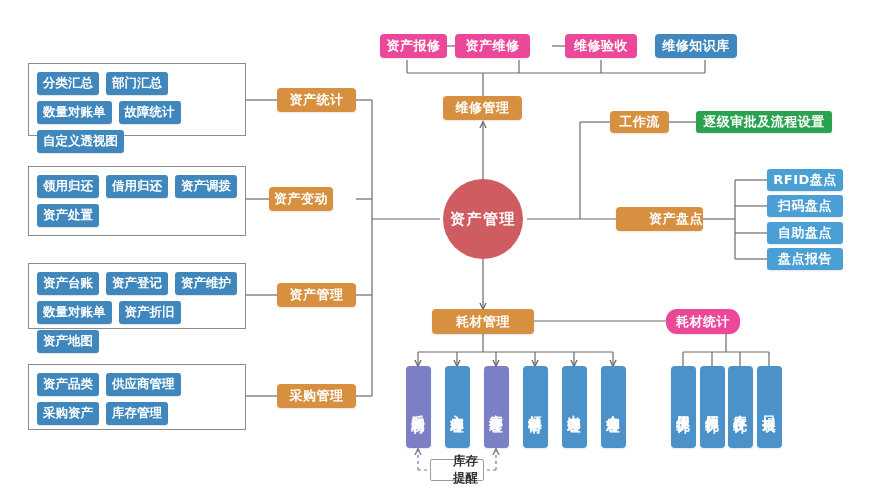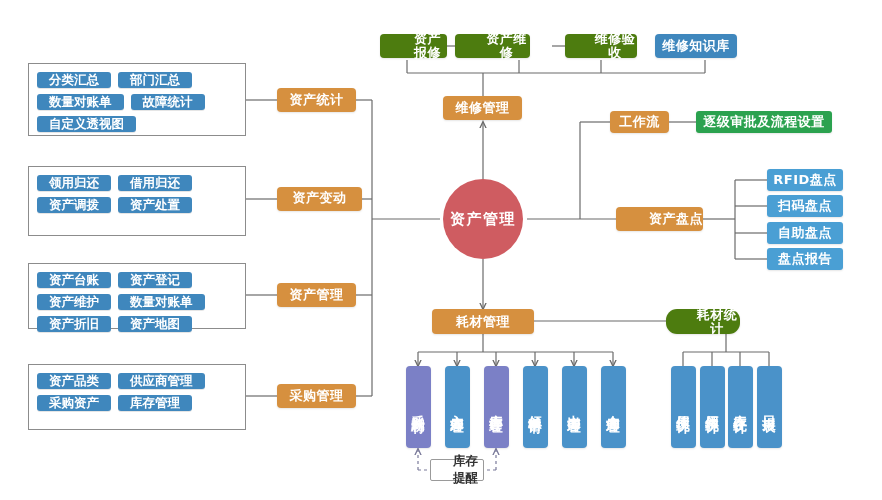--- a/index.html
+++ b/index.html
@@ -15,27 +15,27 @@
 
   .node{position:absolute;box-sizing:border-box;display:flex;align-items:center;justify-content:center;
         color:#ffffff;font-weight:bold;letter-spacing:.5px;text-align:center;line-height:1.05;}
 
   
   .group-box{position:absolute;box-sizing:border-box;background:#ffffff;border:1.5px solid #8c8c8c;}
   .group-inner{position:absolute;left:8px;top:8px;right:8px;display:flex;flex-wrap:wrap;gap:6px 7px;}
 
   .tag{display:inline-flex;align-items:center;justify-content:center;
        background:#3f87bd;color:#fff;font-size:12.5px;font-weight:bold;
-       height:16px;padding:0 12px;border-radius:3px;box-sizing:border-box;
+       height:23px;padding:0 6px;border-radius:3px;box-sizing:border-box;
        box-shadow:0 1px 0 rgba(0,0,0,.10);}
 
   .orange{background:#d6903f;border-radius:4px;font-size:13px;
           box-shadow:0 1px 2px rgba(0,0,0,.10);}
-  .green{background:#4d7c0f;border-radius:4px;font-size:13px;
-         box-shadow:0 1px 2px rgba(0,0,0,.10);padding-left:28px;}
+  .green{background:#ec4899;border-radius:4px;font-size:13px;
+         box-shadow:0 1px 2px rgba(0,0,0,.10);}
   .green-bright{background:#2ba24f;border-radius:3px;font-size:13px;
          box-shadow:0 1px 2px rgba(0,0,0,.10);}
   .blue{background:#3f87bd;border-radius:4px;font-size:13px;
          box-shadow:0 1px 2px rgba(0,0,0,.10);}
   .blue-light{background:#4a9fd4;border-radius:3px;font-size:13px;
          box-shadow:0 1px 2px rgba(0,0,0,.10);}
   .blue-col{background:#4a92c9;border-radius:4px;font-size:13.5px;
          box-shadow:0 1px 2px rgba(0,0,0,.10);}
   .purple-col{background:#7b80c6;border-radius:4px;font-size:13.5px;
          box-shadow:0 1px 2px rgba(0,0,0,.10);}
@@ -149,21 +149,21 @@
     </div>
 
   <div class="group-box" style="left:28px;top:166px;width:218px;height:70px;">
     <div class="group-inner">
       <span class="tag">领用归还</span>
       <span class="tag">借用归还</span>
       <span class="tag">资产调拨</span>
       <span class="tag">资产处置</span>
     </div>
   </div>
-  <div class="node orange" style="left:277px;top:187px;width:85px;height:24px;font-family:Liberation Mono, monospace;">
+  <div class="node orange" style="left:269px;top:187px;width:64px;height:24px;">
       <span>资产变动</span>
     </div>
 
   <div class="group-box" style="left:28px;top:263px;width:218px;height:66px;">
     <div class="group-inner">
       <span class="tag">资产台账</span>
       <span class="tag">资产登记</span>
       <span class="tag">资产维护</span>
       <span class="tag">数量对账单</span>
       <span class="tag">资产折旧</span>

